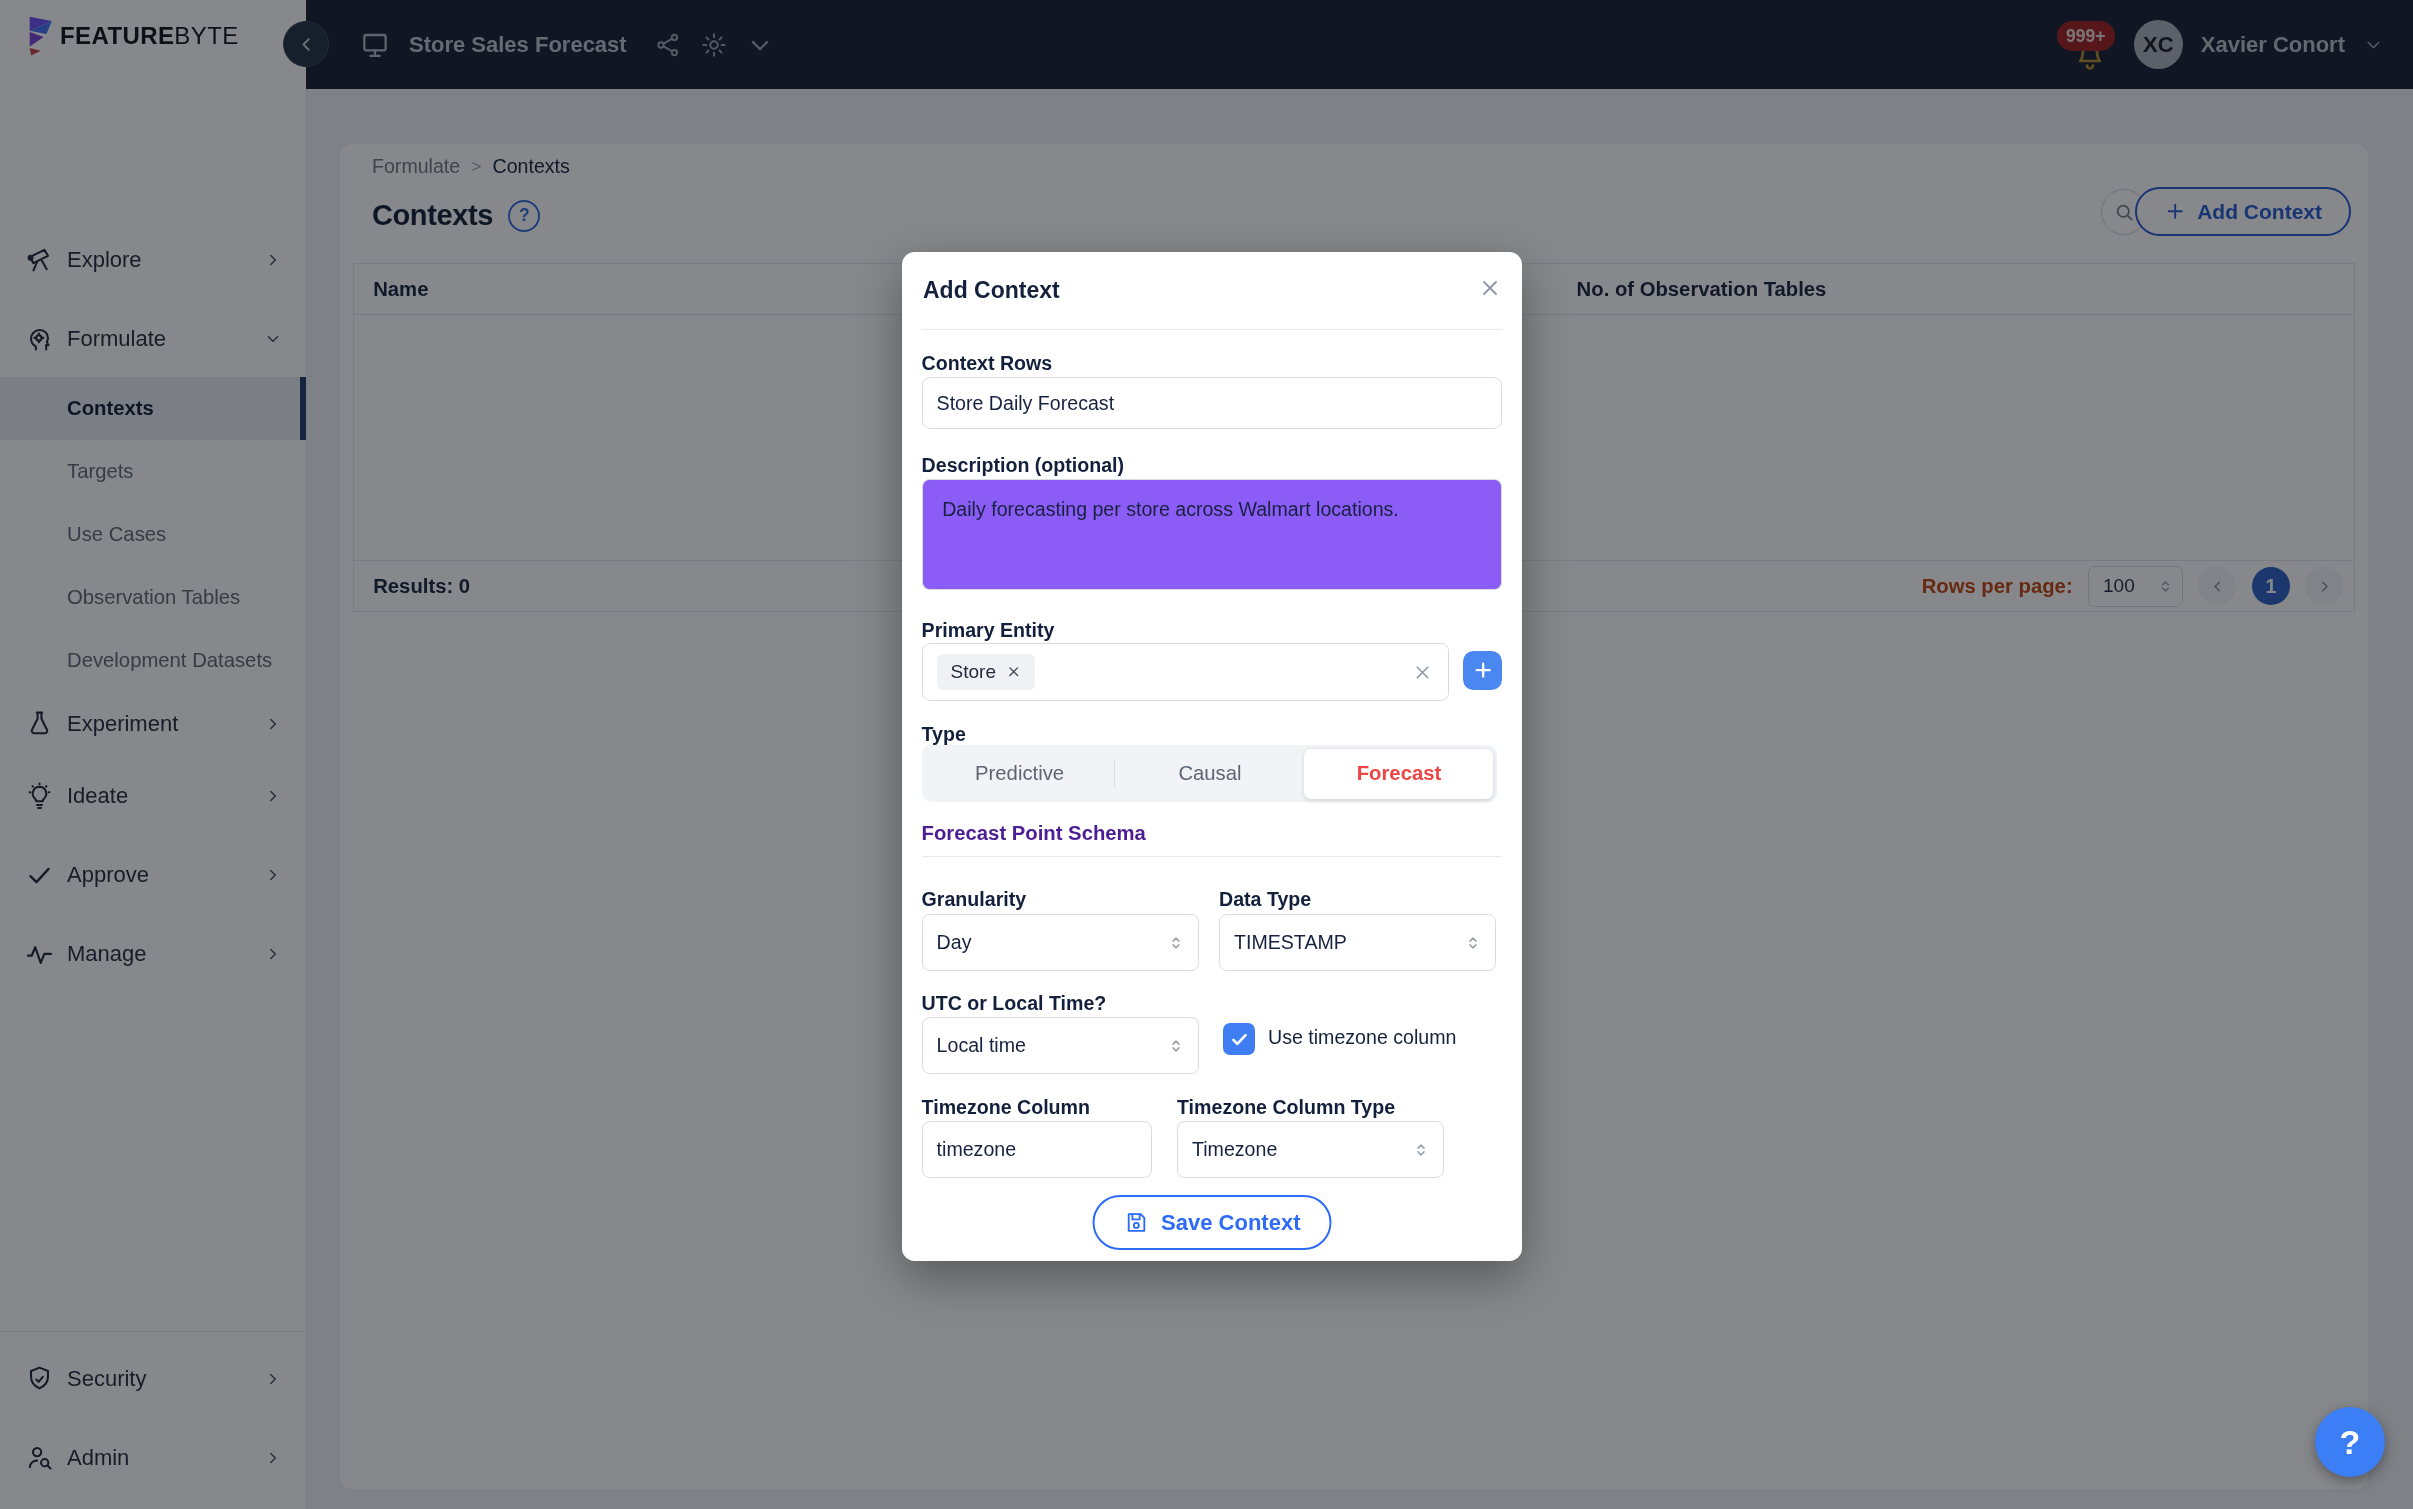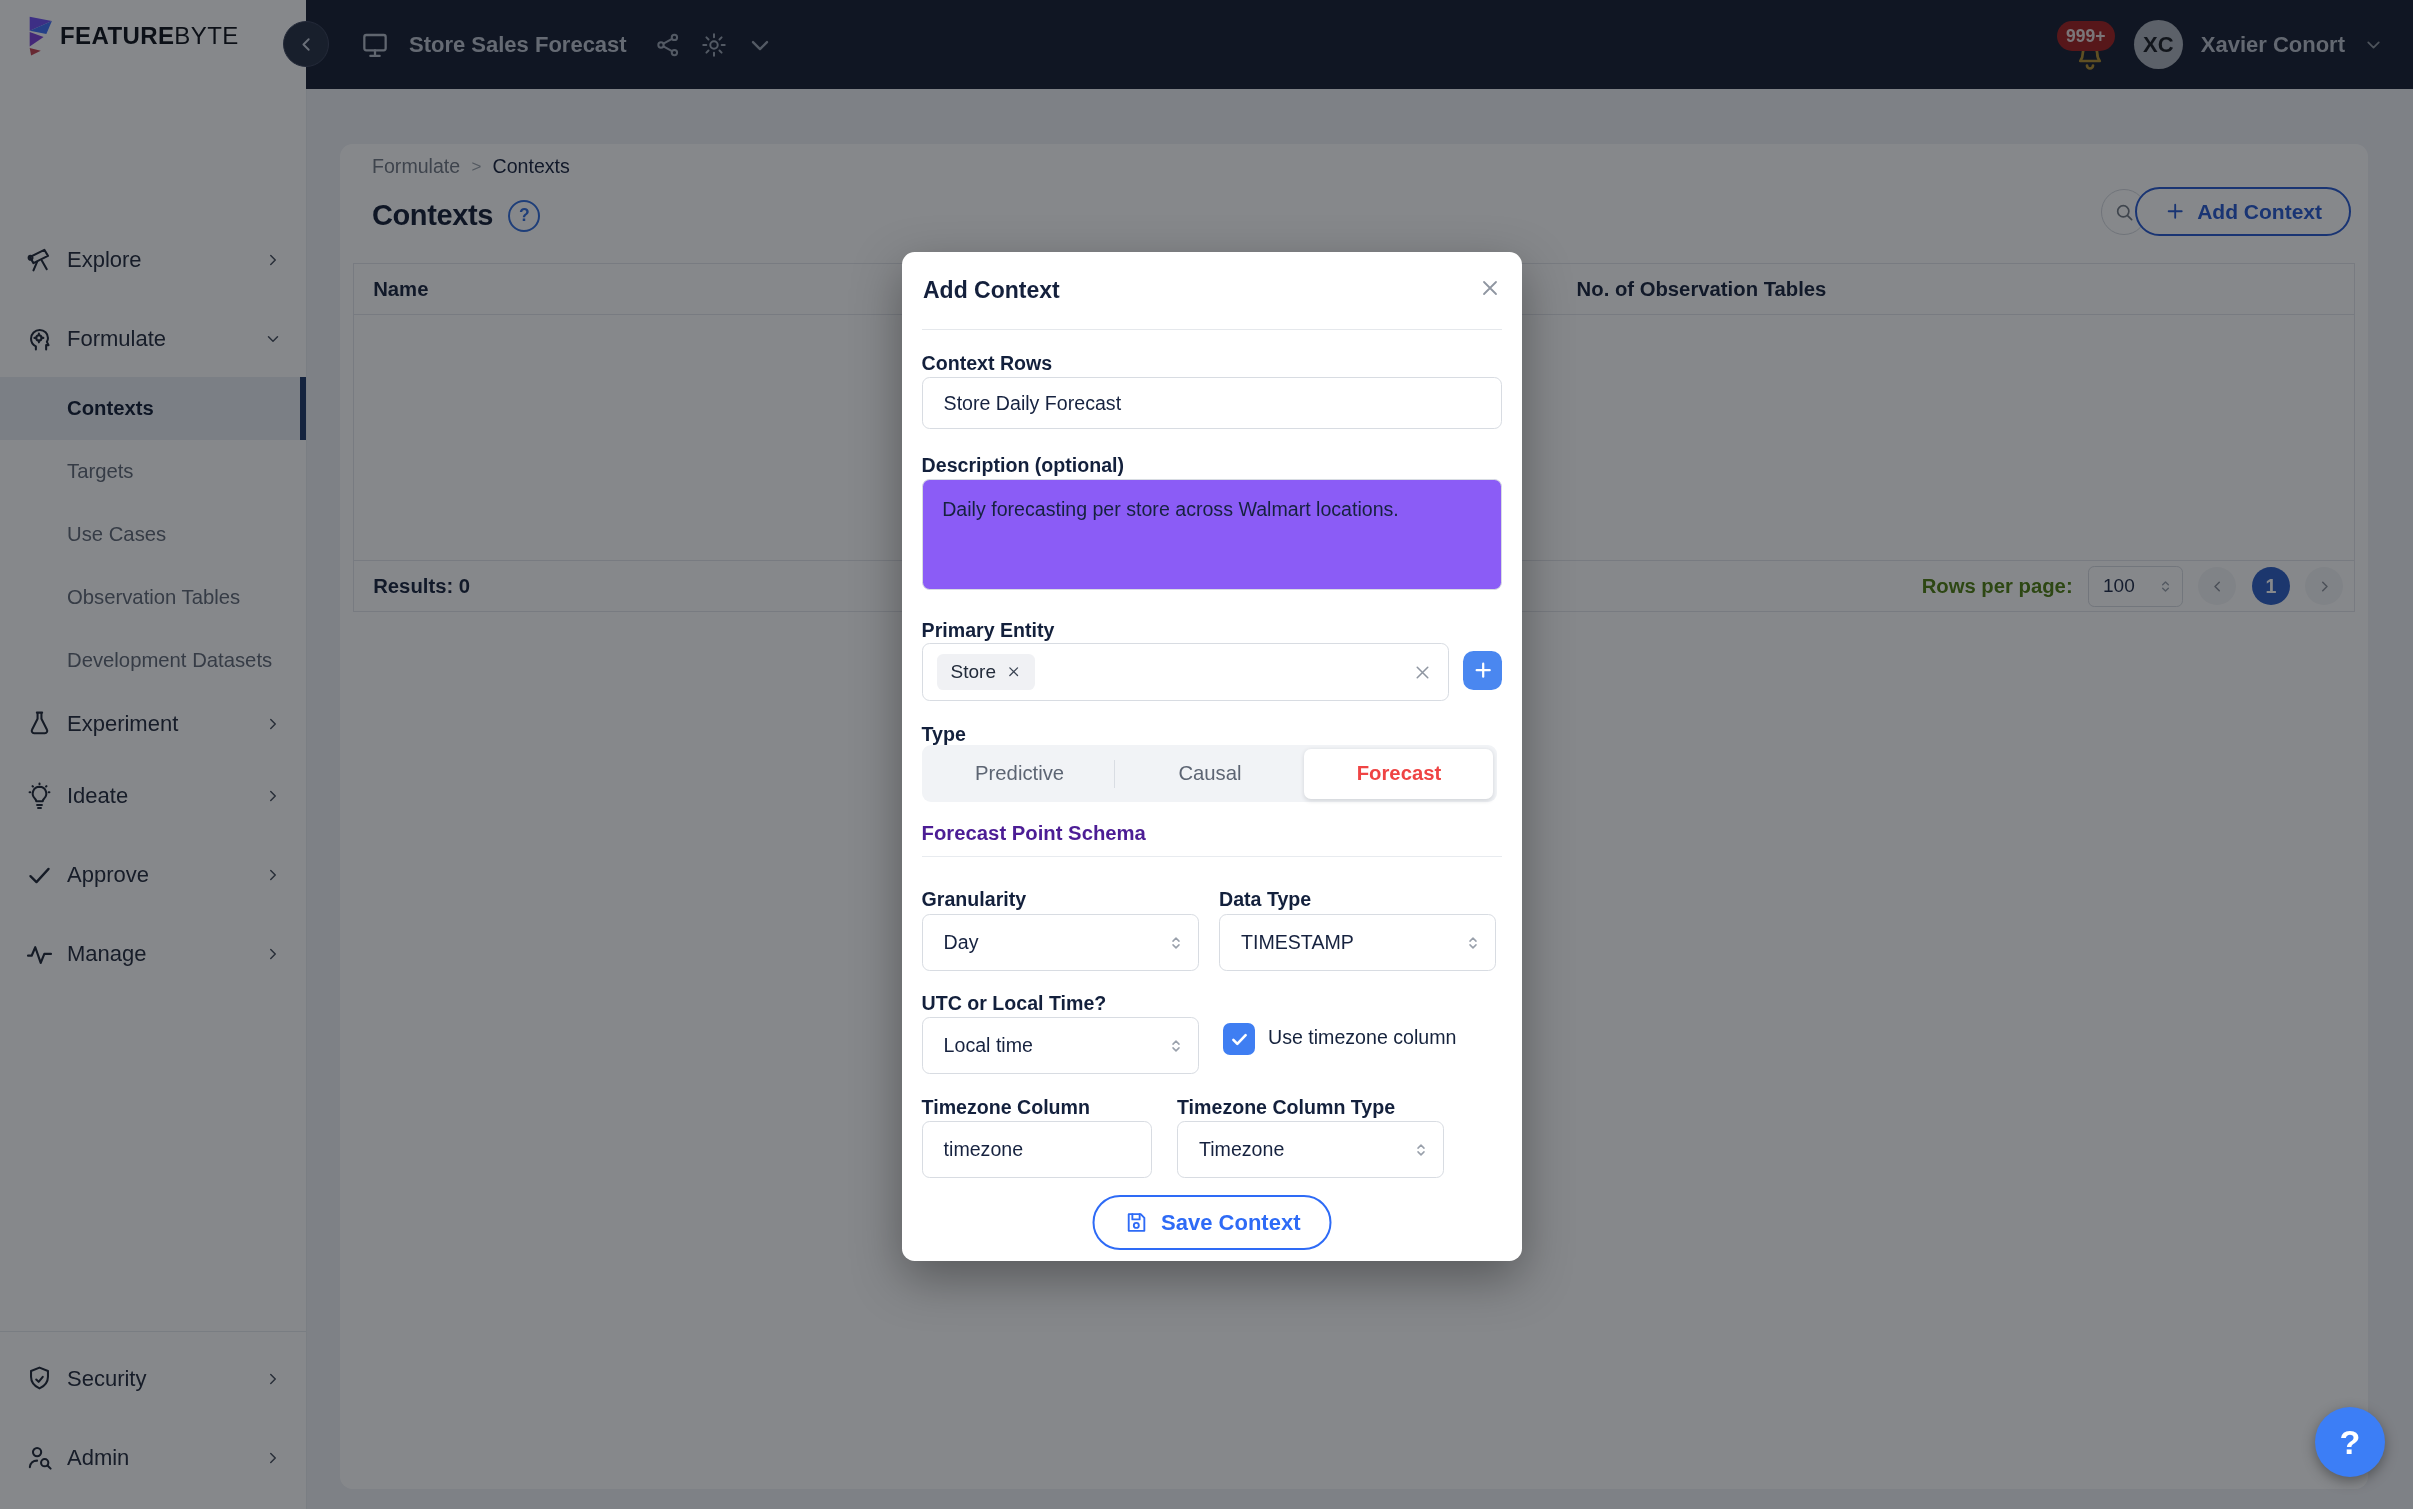--- a/index.html
+++ b/index.html
@@ -60,40 +60,40 @@
   .add-btn{position:absolute;right:17px;top:43px;height:49px;border-radius:25px;border:2.1px solid #2457cf;background:#fff;color:#2457cf;display:flex;align-items:center;gap:11.2px;padding:0 27px;font-size:21px;font-weight:600;cursor:pointer;white-space:nowrap;}
   .add-btn svg{width:22.4px;height:22.4px;}
   .tablebox{position:absolute;left:12.6px;right:12.6px;top:119px;border:0.7px solid #e2e5ea;}
   .t-header{position:relative;height:50px;border-bottom:0.7px solid #e2e5ea;}
   .t-h-name{position:absolute;left:19.6px;top:0;height:50px;display:flex;align-items:center;font-size:20.3px;font-weight:700;color:#15203a;}
   .t-h-obs{position:absolute;left:1223px;top:0;height:50px;display:flex;align-items:center;font-size:20.3px;font-weight:700;color:#15203a;}
   .t-body{height:245px;}
   .t-footer{position:relative;height:50px;border-top:0.7px solid #e2e5ea;display:flex;align-items:center;}
   .t-results{position:absolute;left:19.6px;font-size:20.3px;font-weight:600;color:#15203a;}
   .t-foot-right{position:absolute;right:11.2px;display:flex;align-items:center;gap:15.4px;}
-  .rpp-label{font-size:20.3px;font-weight:600;color:#4d7c0f;}
+  .rpp-label{font-size:20.3px;font-weight:600;color:#c2410c;}
   .rpp-select{position:relative;width:93px;height:39px;border:1.4px solid #d6dae0;border-radius:6.3px;background:#fff;display:flex;align-items:center;cursor:pointer;}
   .rpp-select .rpp-val{margin-left:14px;font-size:19px;color:#1b2744;}
   .rpp-select svg{position:absolute;right:8.4px;width:17px;height:17px;color:#99a0ab;}
   .pag-chev{width:38px;height:38px;border-radius:50%;display:flex;align-items:center;justify-content:center;color:#8b919b;cursor:pointer;background:#f3f4f6;}
   .pag-chev svg{width:17px;height:17px;}
   .pag-page{width:38px;height:38px;border-radius:50%;background:#2a5cc4;color:#fff;font-size:19.6px;font-weight:600;display:flex;align-items:center;justify-content:center;cursor:pointer;}
 
   
   .overlay{position:absolute;inset:0;background:rgba(14,17,24,0.5);z-index:10;}
 
   
   .modal{position:absolute;left:902px;top:252px;width:620px;height:1009px;background:#fff;border-radius:12.6px;box-shadow:0 17px 49px rgba(0,0,0,.35);z-index:30;}
   .m-title{position:absolute;left:21px;top:25px;font-size:23px;font-weight:700;color:#14203c;}
   .m-close{position:absolute;right:18px;top:22.4px;width:28px;height:28px;color:#8f96a1;cursor:pointer;display:flex;align-items:center;justify-content:center;}
   .m-close svg{width:24px;height:24px;}
   .m-div1{position:absolute;left:19.6px;right:19.6px;top:77px;height:0;border-top:1.4px solid #e5e8ec;}
   .m-label{position:absolute;font-size:19.6px;font-weight:600;color:#13203c;white-space:nowrap;}
   .m-input{position:absolute;border:1.4px solid #d8dce2;border-radius:7.7px;background:#fff;display:flex;align-items:center;font-size:19.6px;color:#16223f;}
-  .m-input .pad{margin-left:21px;text-align:right;}
+  .m-input .pad{margin-left:14px;text-align:right;}
   .lbl-cn{left:19.6px;top:100px;}
   .inp-cn{left:19.6px;right:19.6px;top:125px;height:50px;}
   .lbl-desc{left:19.6px;top:202px;}
   .ta-desc{position:absolute;left:19.6px;right:19.6px;top:227px;height:111px;border:1.4px solid #d8dce2;border-radius:7.7px;background:#8b5cf6;font-family:"Liberation Sans",sans-serif;font-size:19.6px;color:#16223f;padding:18px 19.6px;box-sizing:border-box;resize:none;outline:none;}
   .lbl-pe{left:19.6px;top:367px;}
   .inp-pe{left:19.6px;right:73px;top:391px;height:56px;}
   .pe-chip{display:flex;align-items:center;gap:9.8px;margin-left:14px;height:36px;padding:0 14px;background:#f0f1f4;border-radius:6.3px;font-size:19px;color:#222b3a;}
   .pe-chip svg{width:15.4px;height:15.4px;color:#3b4453;cursor:pointer;}
   .pe-clear{position:absolute;right:15.4px;width:21px;height:21px;color:#8f96a1;cursor:pointer;}
   .pe-add{position:absolute;right:19.6px;top:399px;width:39px;height:39px;border-radius:10.5px;background:#4a87f0;display:flex;align-items:center;justify-content:center;color:#fff;cursor:pointer;border:none;}

